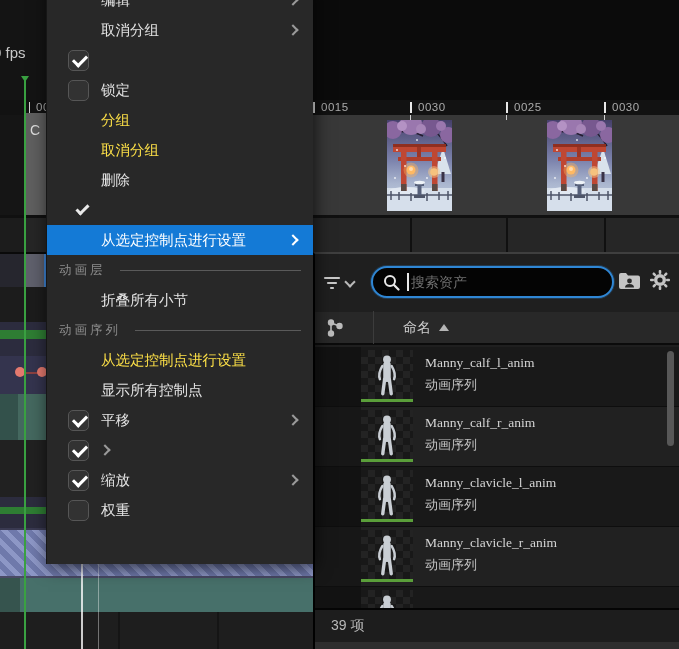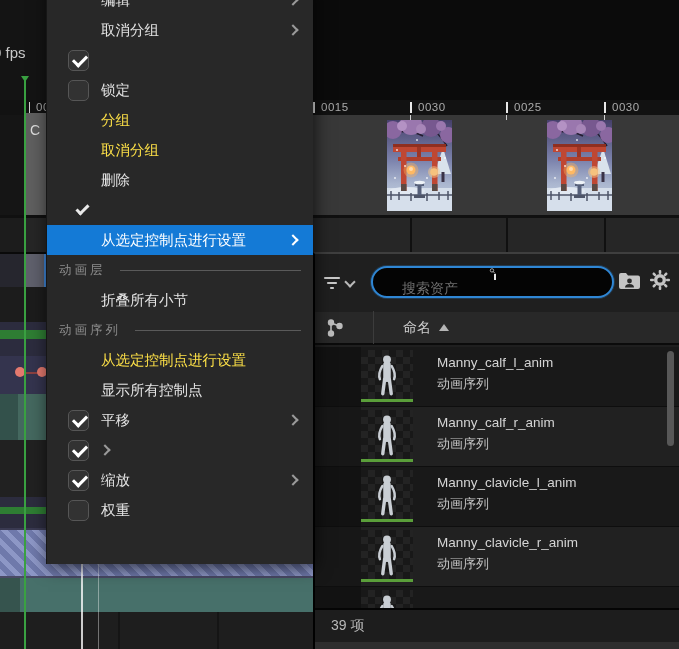--- a/index.html
+++ b/index.html
@@ -65,21 +65,21 @@
 
   
   #browser { left:313px; top:252px; width:366px; height:397px; background:#1f1f1f;
     border-top:2px solid #3f3f3f; border-left:2px solid #010101; }
   #toolbar { position:absolute; left:0; top:0; width:364px; height:58px; display:flex; align-items:center; }
   #filter-btn { margin-left:8px; display:flex; align-items:center; cursor:default; }
   .chev-down { width:8px; height:8px; border-right:2px solid #b9b9b9; border-bottom:2px solid #b9b9b9;
     transform:rotate(45deg); margin:-3px 0 0 5px; }
   #search-pill { position:absolute; left:56px; top:12px; width:243px; height:32px; border-radius:16px;
     border:2px solid #2f86d4; background:#040404; display:flex; align-items:center; padding:0 10px;
-    box-shadow:0 0 0 1px rgba(47,134,212,.25);flex-direction:column; }
+    box-shadow:0 0 0 1px rgba(47,134,212,.25); }
   #search-caret { width:2px; height:18px; background:#e8e8e8; margin:0 2px 0 7px; }
   #search-input { flex:1; background:transparent; border:none; outline:none; color:#e0e0e0;
     font-size:14px; font-family:inherit; min-width:0; }
   #search-input::placeholder { color:#6f6f6f; opacity:1; }
   #folder-btn { position:absolute; left:303px; top:18px; }
   #gear-btn { position:absolute; left:335px; top:16px; }
 
   #list-header { position:absolute; left:0; top:58px; width:364px; height:33px; background:#282828;
     border-bottom:2px solid #0b0b0b; display:flex; align-items:center;gap:17px; }
   #rc-icon { margin-left:12px; }
@@ -94,21 +94,21 @@
   .asset-row.odd  { background:#212121; }
   .row-gutter { width:46px; height:100%; background:rgba(0,0,0,.28); }
   .thumb-wrap { width:52px; margin-top:3px; }
   .thumb { width:52px; height:49px; overflow:hidden;
     background-color:#181818;
     background-image:
       linear-gradient(45deg,#232323 25%,transparent 25%,transparent 75%,#232323 75%),
       linear-gradient(45deg,#232323 25%,transparent 25%,transparent 75%,#232323 75%);
     background-position:0 0,7px 7px; background-size:14px 14px; }
   .thumb-bar { width:52px; height:3px; background:#5a9e3a; }
-  .asset-text { margin-left:24px; padding-top:8px; }
+  .asset-text { margin-left:12px; padding-top:8px;font-family:Liberation Serif, serif; }
   .asset-name { font-size:13.5px; color:#d4d4d4; }
   .asset-type { font-size:13px; color:#c2c2c2; margin-top:5px; }
   #list-scrollbar { position:absolute; right:5px; top:4px; width:7px; height:95px; border-radius:3.5px; background:#585858; }
 
   #browser-status { position:absolute; left:0; top:354px; width:364px; height:34px; background:#1d1d1d;
     border-top:2px solid #050505; display:flex; align-items:center; }
   #status-text { margin-left:16px; font-size:14px; color:#b8b8b8; }
   #browser-strip { position:absolute; left:0; top:388px; width:364px; height:7px; background:#2e2e2e; }
 
   

